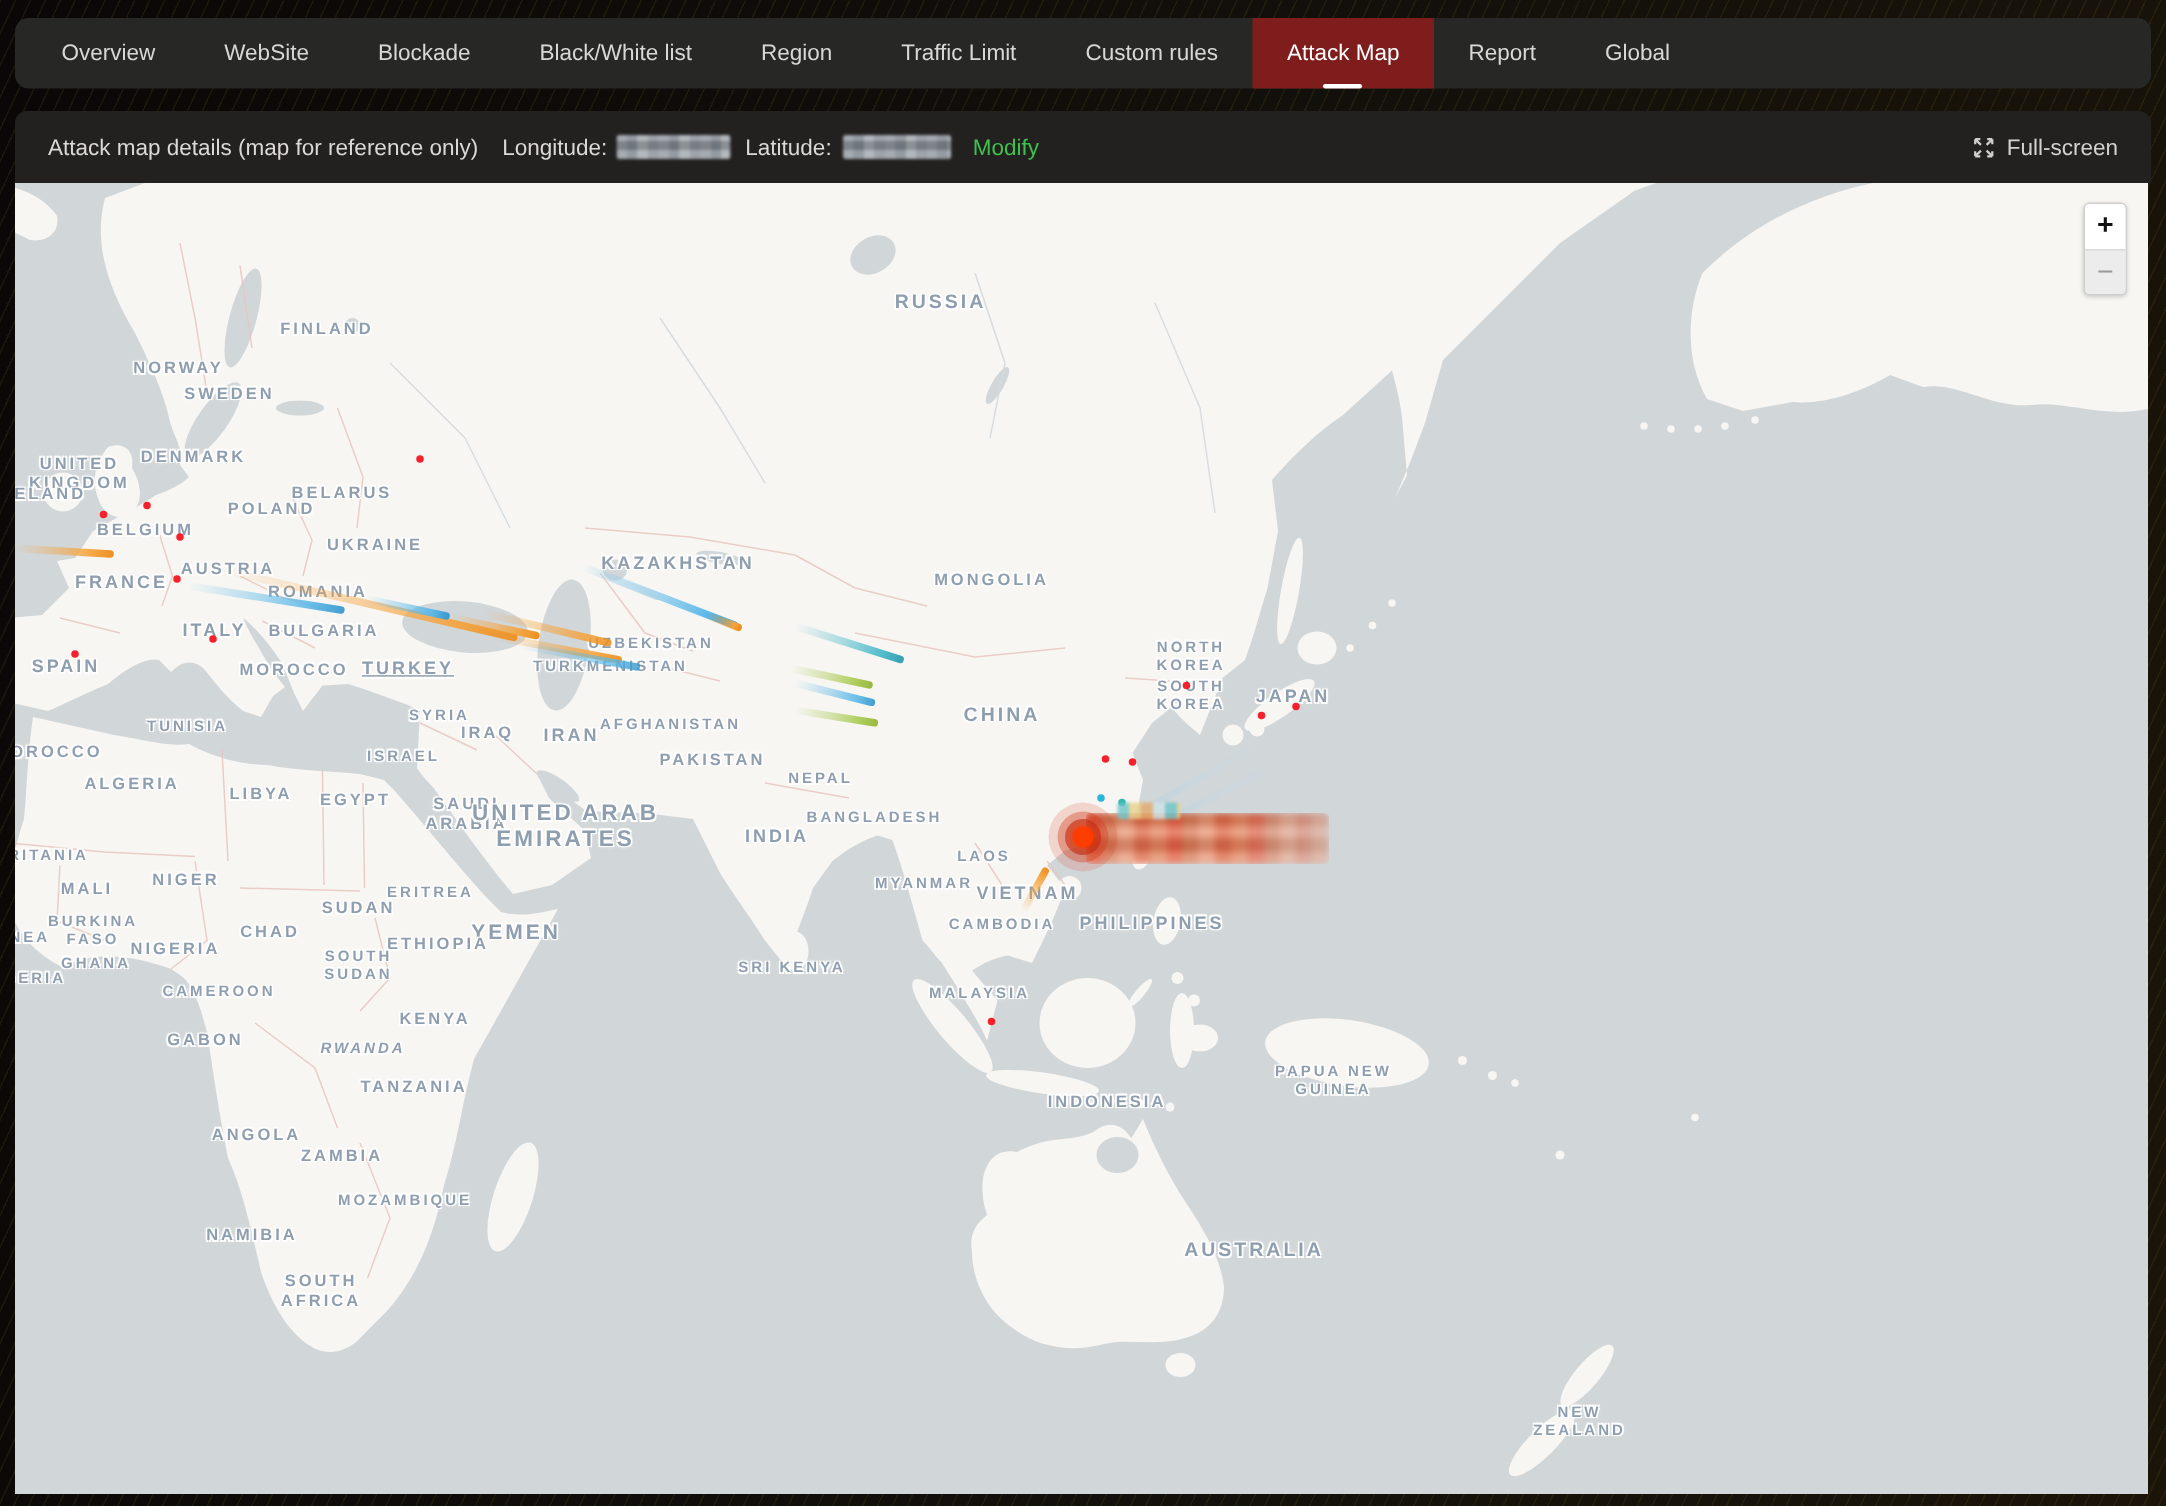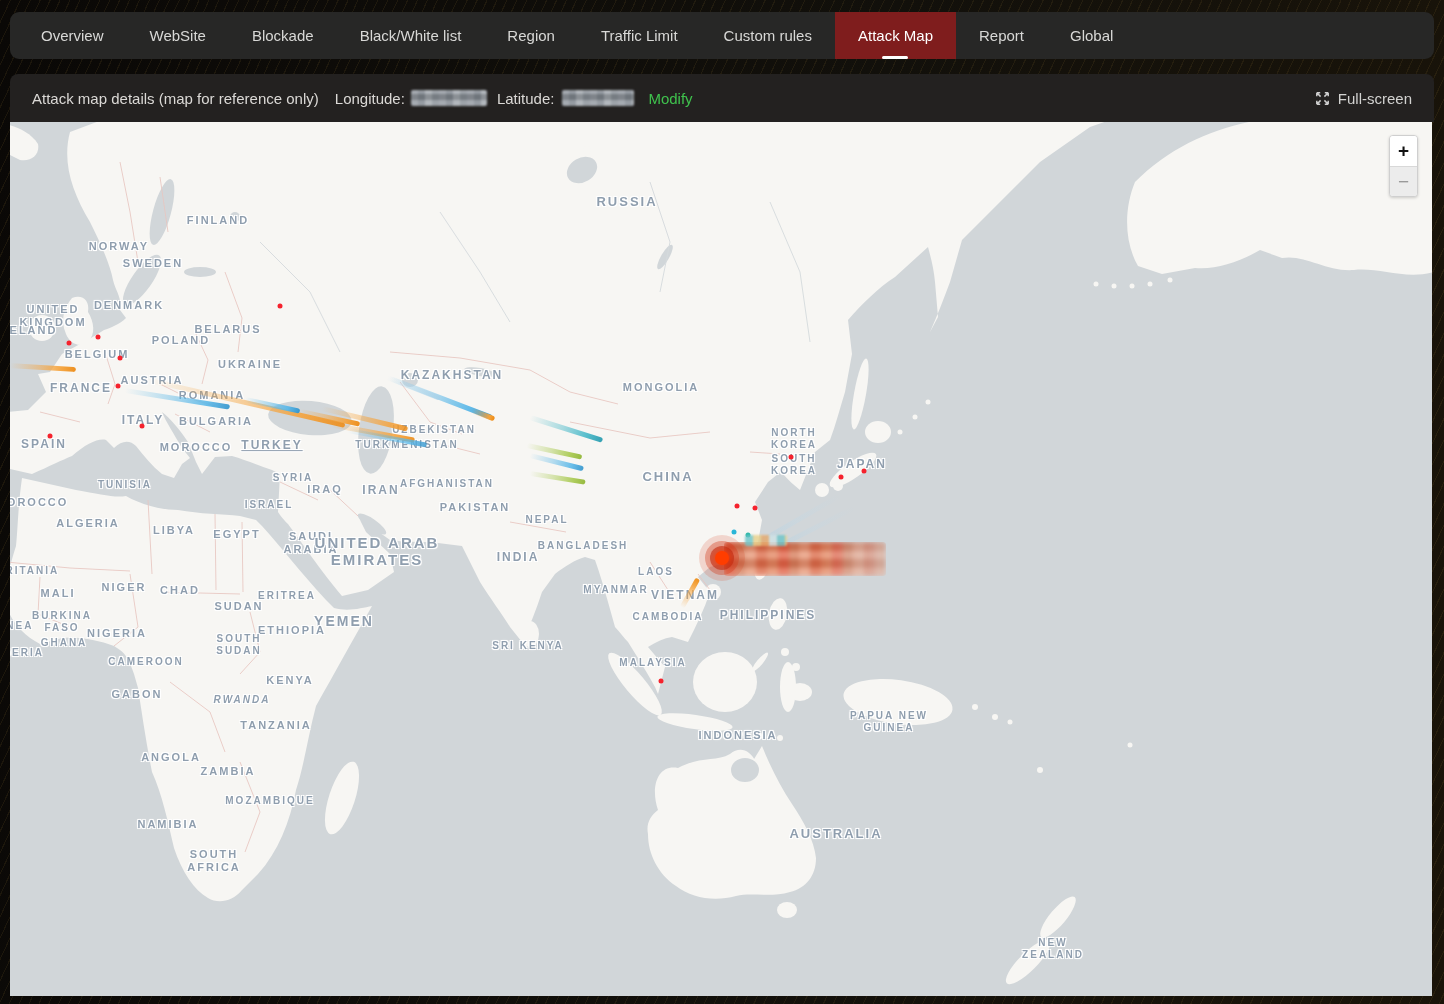--- a/index.html
+++ b/index.html
@@ -323,21 +323,21 @@
         <div class="mlabel" style="left: 367px; top: 429px; font-size: 15px;">UNITED ARAB
 EMIRATES</div>
         <div class="mlabel" style="left: 537px; top: 398px; font-size: 10px;">NEPAL</div>
         <div class="mlabel" style="left: 573px; top: 424px; font-size: 10px;">BANGLADESH</div>
         <div class="mlabel" style="left: 508px; top: 436px; font-size: 12px;">INDIA</div>
         <div class="mlabel" style="left: 8px; top: 449px; font-size: 10px;">MAURITANIA</div>
         <div class="mlabel" style="left: 48px; top: 471px;">MALI</div>
         <div class="mlabel" style="left: 114px; top: 465px;">NIGER</div>
         <div class="mlabel" style="left: 334px; top: 499px; font-size: 14px;">YEMEN</div>
         <div class="mlabel" style="left: 277px; top: 474px; font-size: 10px;">ERITREA</div>
-        <div class="mlabel" style="left: 170px; top: 468px; text-align: center;">CHAD</div>
+        <div class="mlabel" style="left: 170px; top: 500px; text-align: center;">CHAD</div>
         <div class="mlabel" style="left: 229px; top: 484px;">SUDAN</div>
         <div class="mlabel" style="left: 646px; top: 450px; font-size: 10px;">LAOS</div>
         <div class="mlabel" style="left: 606px; top: 468px; font-size: 10px;">MYANMAR</div>
         <div class="mlabel" style="left: 675px; top: 474px; font-size: 12px;">VIETNAM</div>
         <div class="mlabel" style="left: 52px; top: 499px; font-size: 10px;">BURKINA
 FASO</div>
         <div class="mlabel" style="left: -2px; top: 504px; font-size: 10px;">GUINEA</div>
         <div class="mlabel" style="left: 107px; top: 511px;">NIGERIA</div>
         <div class="mlabel" style="left: 54px; top: 521px; font-size: 10px;">GHANA</div>
         <div class="mlabel" style="left: 7px; top: 531px; font-size: 10px;">LIBERIA</div>

